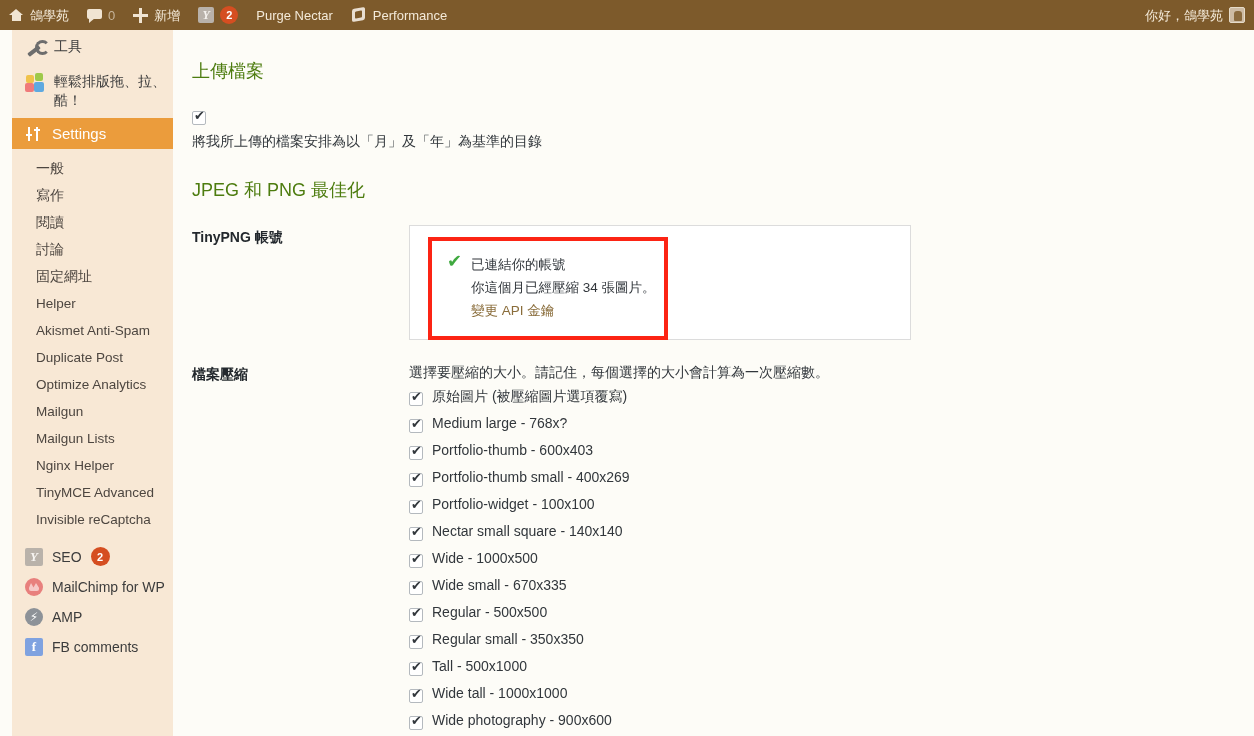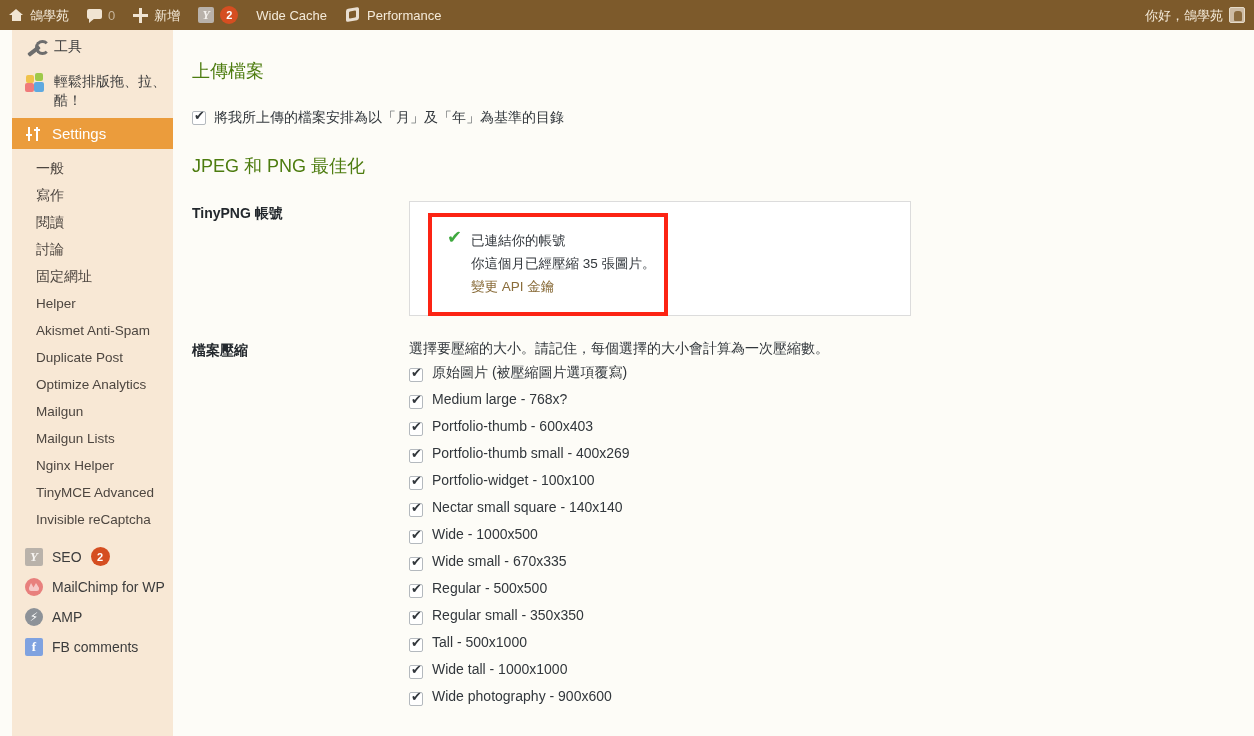--- a/index.html
+++ b/index.html
@@ -204,21 +204,21 @@
   }
   .h-section{
     font-size:18px; font-weight:normal; color:#4d7c0f;
     margin:0; padding:30px 0 0 19px;
     line-height:1.3;
   }
   .h-section.second{ padding-top:28px; }
 
   .row-checkline{
     display:flex; align-items:flex-start; gap:8px;
-    padding:26px 0 0 19px; font-size:14px; color:#32373c;
+    padding:26px 0 0 19px; font-size:14px; color:#32373c;flex-direction:column;
   }
   .cbx{
     width:14px;height:14px;flex:0 0 14px;
     border:1px solid #b4b9be; background:#fff; border-radius:2px;
     position:relative; margin-top:2px;
   }
   .cbx::after{
     content:"✔"; position:absolute; left:1px; top:-3px;
     font-size:13px; color:#32373c; line-height:14px;
   }
@@ -282,21 +282,21 @@
     <span class="ab-icon ico-plus"></span>
     <span class="ab-label">新增</span>
   </div>
 
   <div class="ab-item">
     <span class="ico-yoast">Y</span>
     <span class="badge-red">2</span>
   </div>
 
   <div class="ab-item">
-    <span class="ab-label">Wide Cache</span>
+    <span class="ab-label">Purge Nectar</span>
   </div>
 
   <div class="ab-item">
     <span class="ab-icon ico-cube"></span>
     <span class="ab-label">Performance</span>
   </div>
 
   <div class="ab-spacer"></div>
 
   <div class="ab-item">
@@ -384,21 +384,21 @@
 
   <div class="form-row">
     <div class="form-label">TinyPNG 帳號</div>
     <div class="form-field">
       <div class="tinypng-box">
         <div class="redbox">
           <div class="redbox-inner">
             <span class="ico-check">✔</span>
             <div class="tp-lines">
               <div>已連結你的帳號</div>
-              <div>你這個月已經壓縮 35 張圖片。</div>
+              <div>你這個月已經壓縮 34 張圖片。</div>
               <div><a class="tp-link" href="#">變更 API 金鑰</a></div>
             </div>
           </div>
         </div>
       </div>
     </div>
   </div>
 
   <div class="form-row">
     <div class="form-label">檔案壓縮</div>

